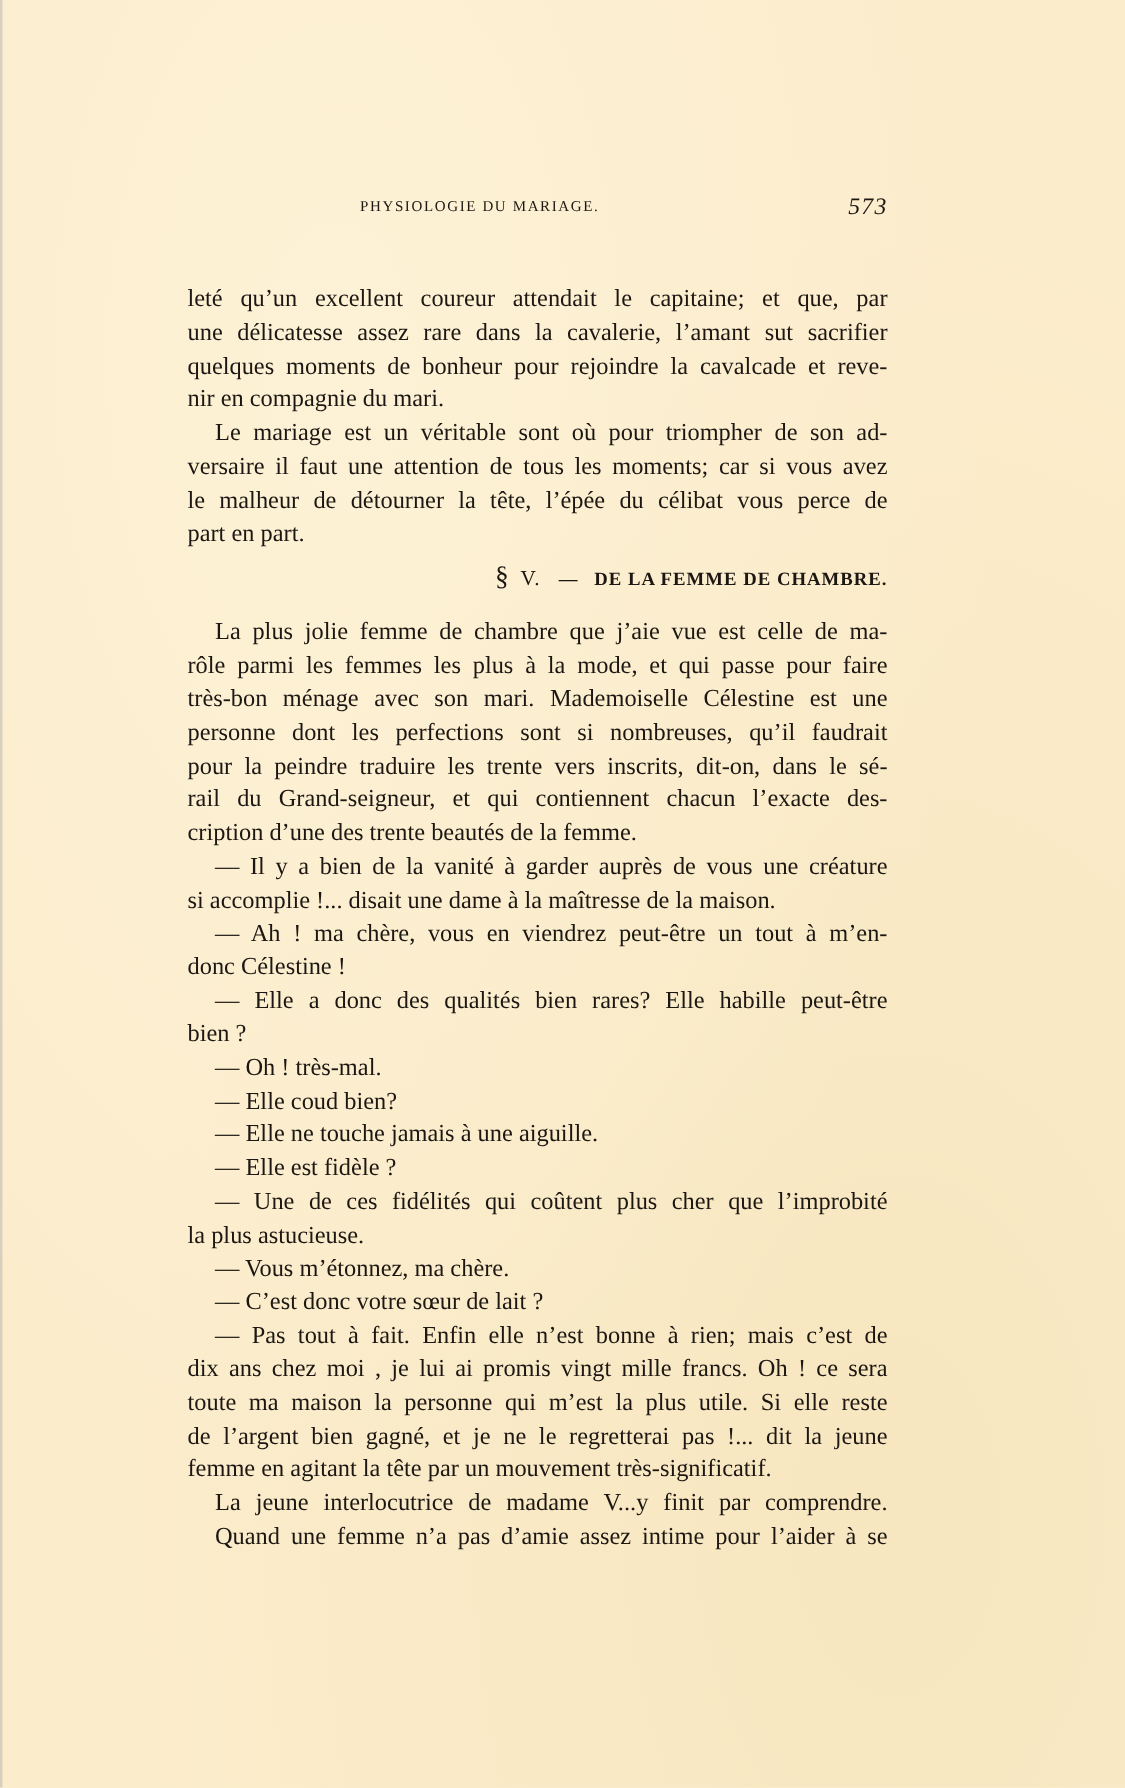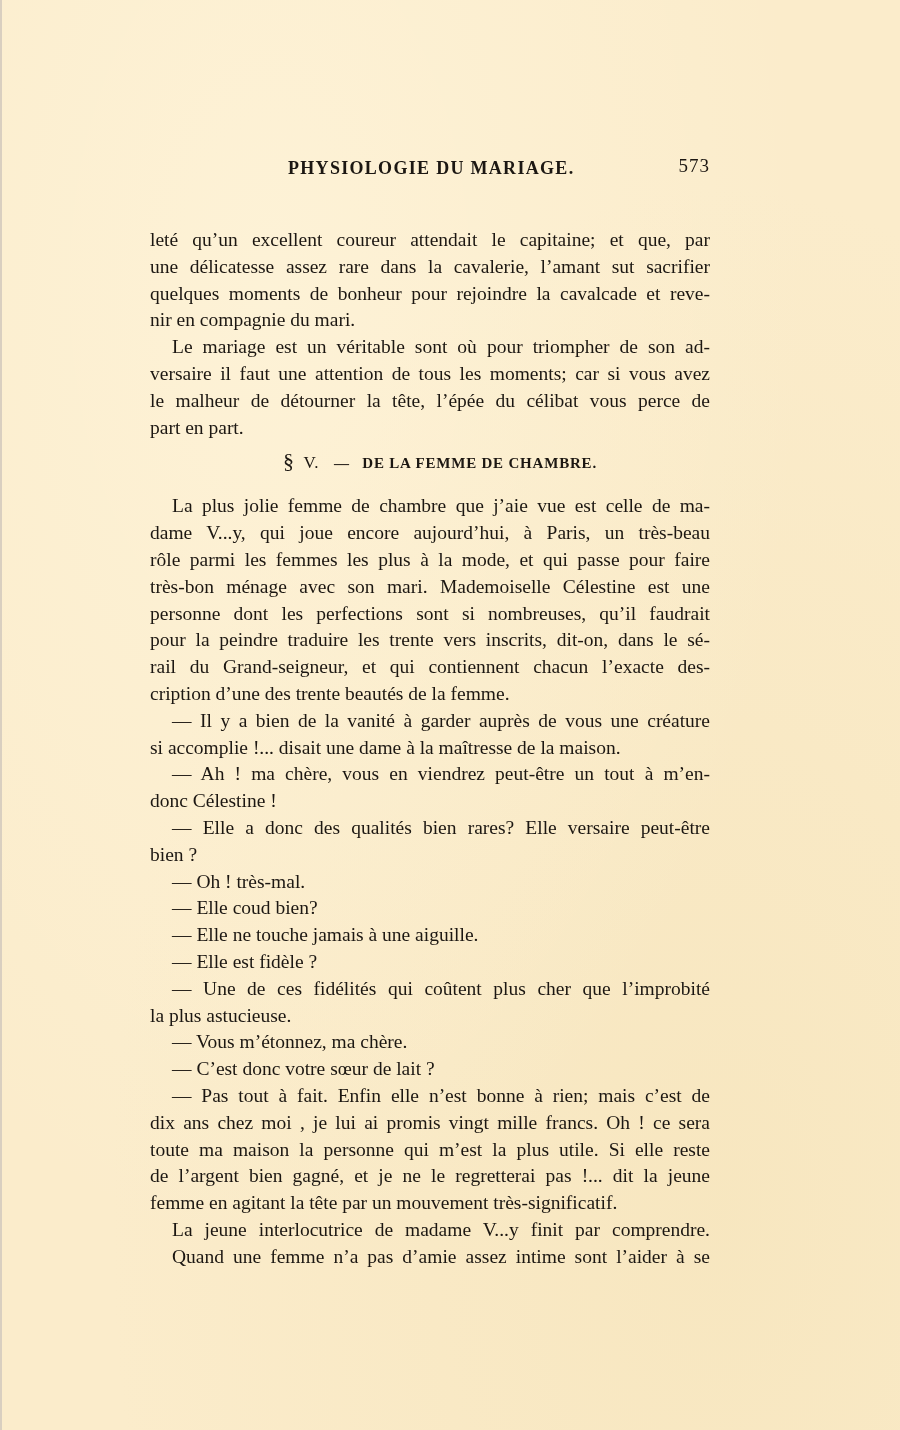--- a/index.html
+++ b/index.html
@@ -34,32 +34,33 @@
       position: absolute;
       top: 156px;
       left: 150px;
       width: 560px;
       height: 28px;
     }
     .running-title {
       position: absolute;
       left: 138px;
       top: 2px;
-      font-size: 18px;
+      font-size: 12px;
       letter-spacing: 1.3px;
-      font-weight: bold;
+      font-weight: normal;
       font-variant: small-caps;
       text-transform: none;
     }
     .page-number {
       position: absolute;
       right: 0;
       top: -1px;
       font-size: 19px;
       letter-spacing: 1px;
+      font-style: italic;
     }
     .text-block {
       position: absolute;
       left: 150px;
       top: 186px;
       width: 560px;
       margin-top: 41px;
     }
     .line {
       height: 26.8px;
@@ -72,21 +73,21 @@
     }
     .line.last {
       text-align-last: left;
     }
     .line.indent {
       padding-left: 22px;
     }
     .heading {
       height: 52px;
       line-height: 40px;
-      text-align: center;
+      text-align: right;
       font-size: 15px;
       letter-spacing: 0.8px;
       font-weight: bold;
       padding-left: 20px;
     }
     .heading .section-mark {
       font-size: 22px;
       font-weight: normal;
       margin-right: 4px;
     }
@@ -123,50 +124,49 @@
     <div class="line last">part en part.</div>
 
     <div class="heading">
       <span class="section-mark">§</span>
       <span class="section-num">V.</span>
       <span class="dash">—</span>
       <span>DE LA FEMME DE CHAMBRE.</span>
     </div>
 
     <div class="line indent">La plus jolie femme de chambre que j’aie vue est celle de ma-</div>
-    <div class="line">dame V...y, qui joue encore aujourd’hui, à Paris, un très-beau</div>
     <div class="line">rôle parmi les femmes les plus à la mode, et qui passe pour faire</div>
     <div class="line">très-bon ménage avec son mari. Mademoiselle Célestine est une</div>
     <div class="line">personne dont les perfections sont si nombreuses, qu’il faudrait</div>
     <div class="line">pour la peindre traduire les trente vers inscrits, dit-on, dans le sé-</div>
     <div class="line">rail du Grand-seigneur, et qui contiennent chacun l’exacte des-</div>
     <div class="line last">cription d’une des trente beautés de la femme.</div>
 
     <div class="line indent">— Il y a bien de la vanité à garder auprès de vous une créature</div>
     <div class="line last">si accomplie !... disait une dame à la maîtresse de la maison.</div>
 
     <div class="line indent">— Ah ! ma chère, vous en viendrez peut-être un tout à m’en-</div>
     <div class="line last">donc Célestine !</div>
 
-    <div class="line indent">— Elle a donc des qualités bien rares? Elle versaire peut-être</div>
+    <div class="line indent">— Elle a donc des qualités bien rares? Elle habille peut-être</div>
     <div class="line last">bien ?</div>
 
     <div class="line indent last">— Oh ! très-mal.</div>
     <div class="line indent last">— Elle coud bien?</div>
     <div class="line indent last">— Elle ne touche jamais à une aiguille.</div>
     <div class="line indent last">— Elle est fidèle ?</div>
 
     <div class="line indent">— Une de ces fidélités qui coûtent plus cher que l’improbité</div>
     <div class="line last">la plus astucieuse.</div>
 
     <div class="line indent last">— Vous m’étonnez, ma chère.</div>
     <div class="line indent last">— C’est donc votre sœur de lait ?</div>
 
     <div class="line indent">— Pas tout à fait. Enfin elle n’est bonne à rien; mais c’est de</div>
     <div class="line">dix ans chez moi , je lui ai promis vingt mille francs. Oh ! ce sera</div>
     <div class="line">toute ma maison la personne qui m’est la plus utile. Si elle reste</div>
     <div class="line">de l’argent bien gagné, et je ne le regretterai pas !... dit la jeune</div>
     <div class="line last">femme en agitant la tête par un mouvement très-significatif.</div>
 
     <div class="line indent">La jeune interlocutrice de madame V...y finit par comprendre.</div>
-    <div class="line indent">Quand une femme n’a pas d’amie assez intime sont l’aider à se</div>
+    <div class="line indent">Quand une femme n’a pas d’amie assez intime pour l’aider à se</div>
   </div>
 </div>
 
 </body></html>

